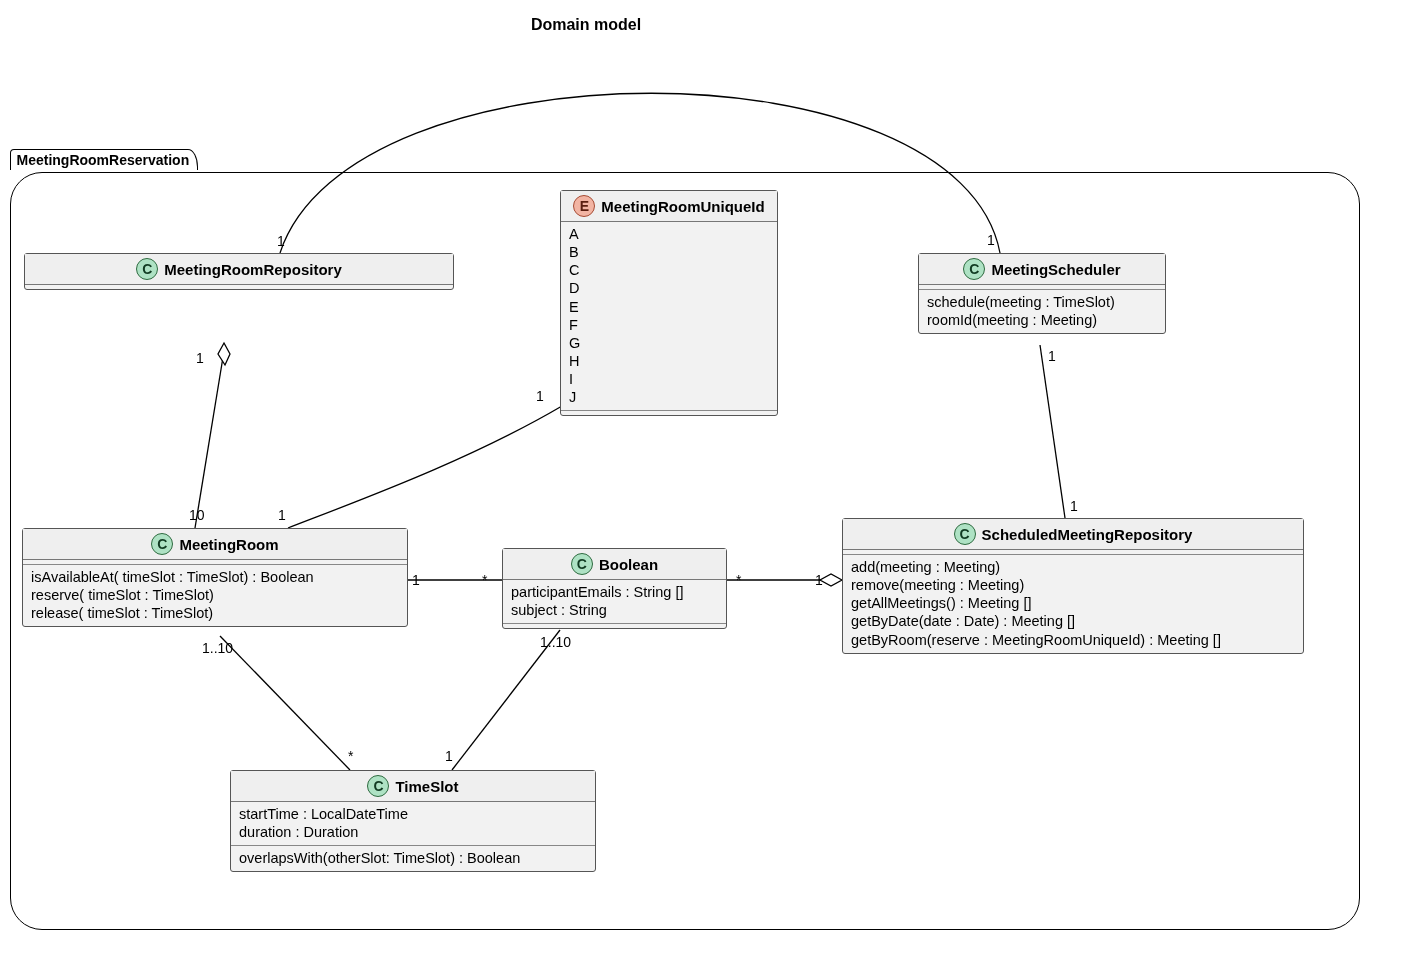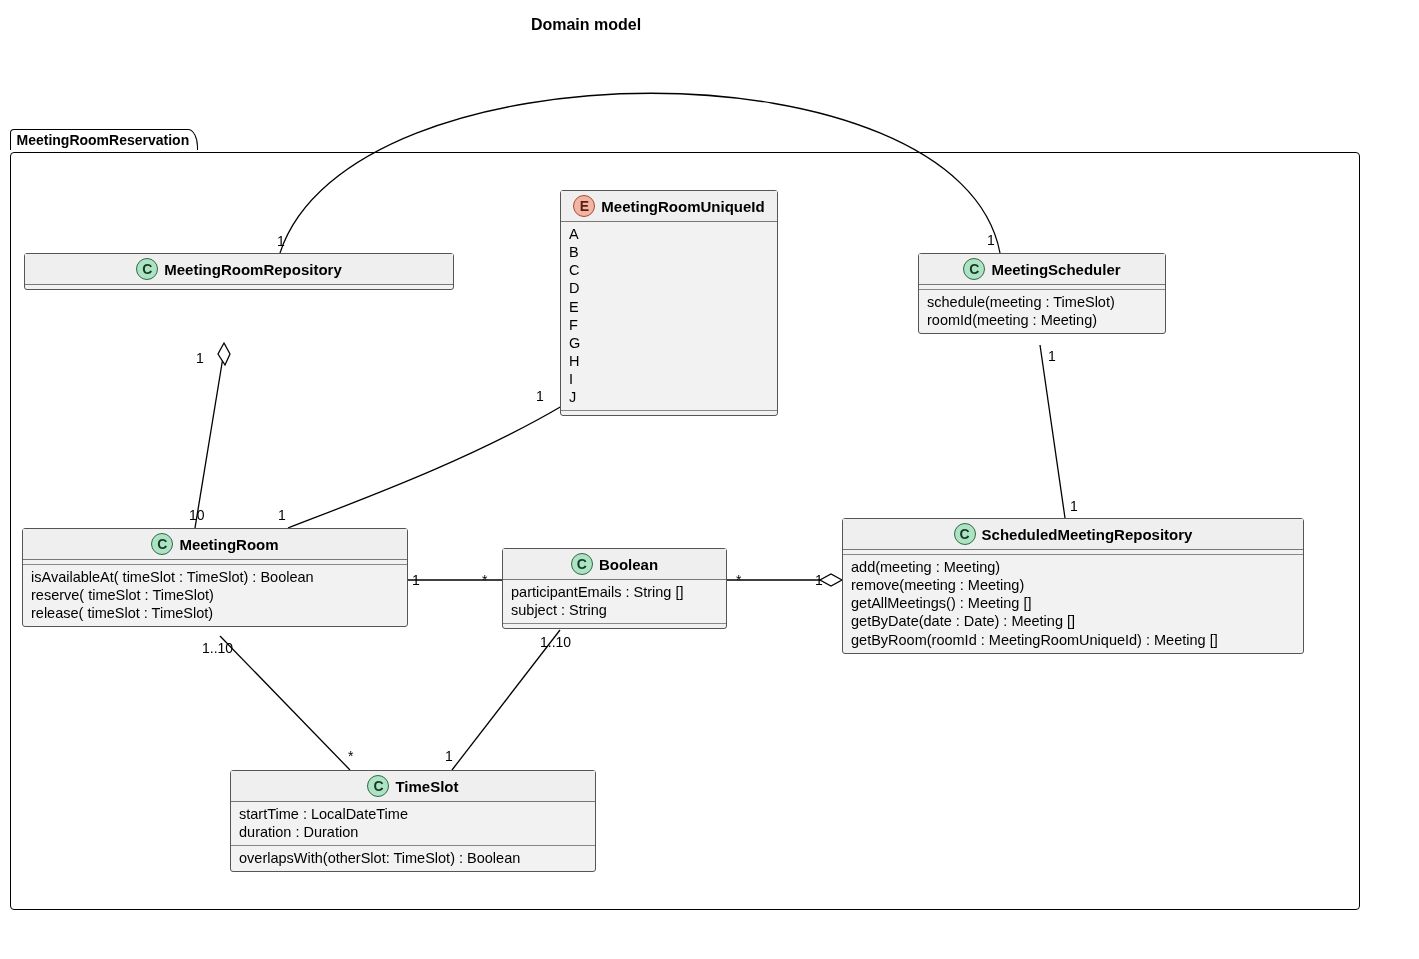--- a/index.html
+++ b/index.html
@@ -105,21 +105,21 @@
     font-size: 14px;
   }
 </style>
 </head>
 <body>
 
 <div class="canvas">
 
   <div class="title">Domain model</div>
 
-  <div class="package" style="left:10px; top:152px; width:1348px; height:756px;">
+  <div class="package" style="left:10px; top:172px; width:1348px; height:756px;border-radius:32px;">
     <div class="tab">MeetingRoomReservation</div>
   </div>
 
   <svg class="lines" viewBox="0 0 1419 959">
 
     <defs></defs>
 
     <path d="M 280 253 C 350 40, 960 40, 1000 253" fill="none" stroke="#000" stroke-width="1.3"></path>
 
     <path d="M 225 345 L 195 528" fill="none" stroke="#000" stroke-width="1.3"></path>
@@ -209,21 +209,21 @@
     <div class="hdr">
       <span class="badge class">C</span>
       <span class="name">ScheduledMeetingRepository</span>
     </div>
     <div class="section empty"></div>
     <div class="section">
       <div>add(meeting : Meeting)</div>
       <div>remove(meeting : Meeting)</div>
       <div>getAllMeetings() : Meeting []</div>
       <div>getByDate(date : Date) : Meeting []</div>
-      <div>getByRoom(roomId : MeetingRoomUniqueId) : Meeting []</div>
+      <div>getByRoom(reserve : MeetingRoomUniqueId) : Meeting []</div>
     </div>
   </div>
 
   <div class="node" style="left:230px; top:770px; width:366px;">
     <div class="hdr">
       <span class="badge class">C</span>
       <span class="name">TimeSlot</span>
     </div>
     <div class="section">
       <div>startTime : LocalDateTime</div>

